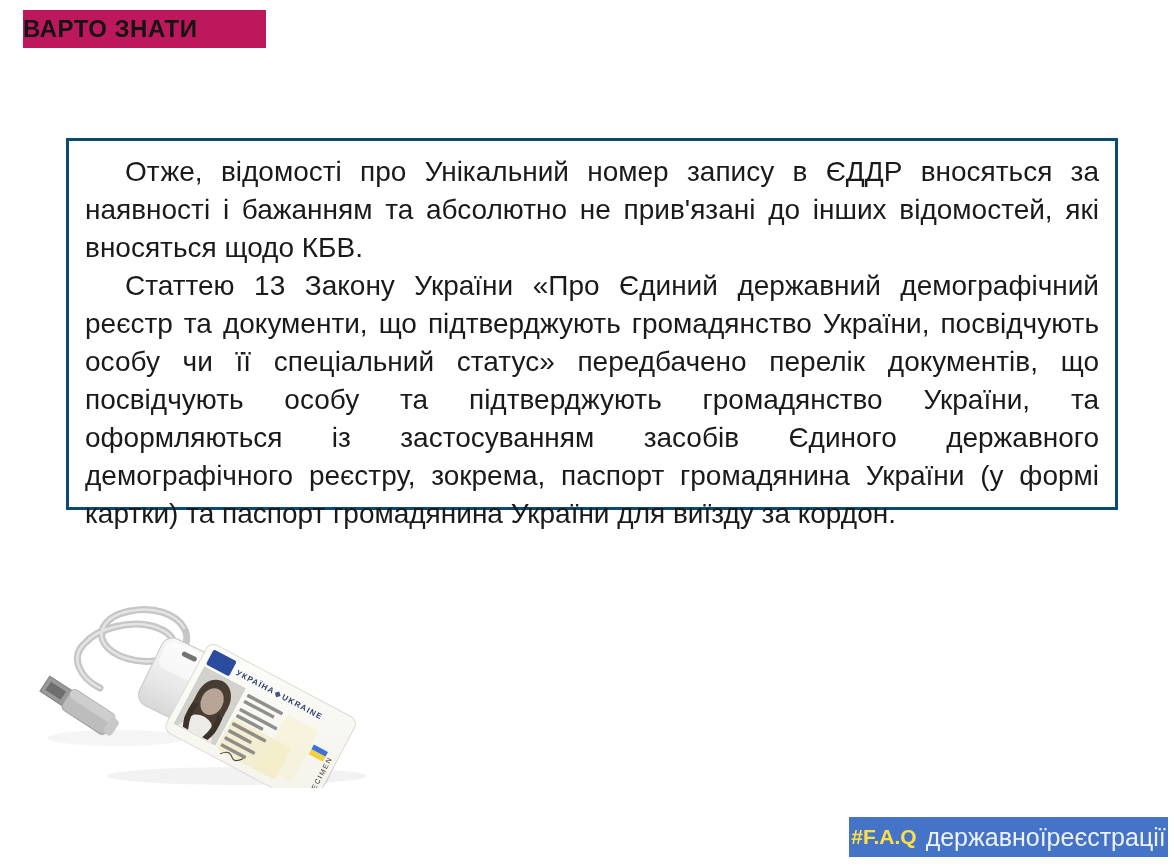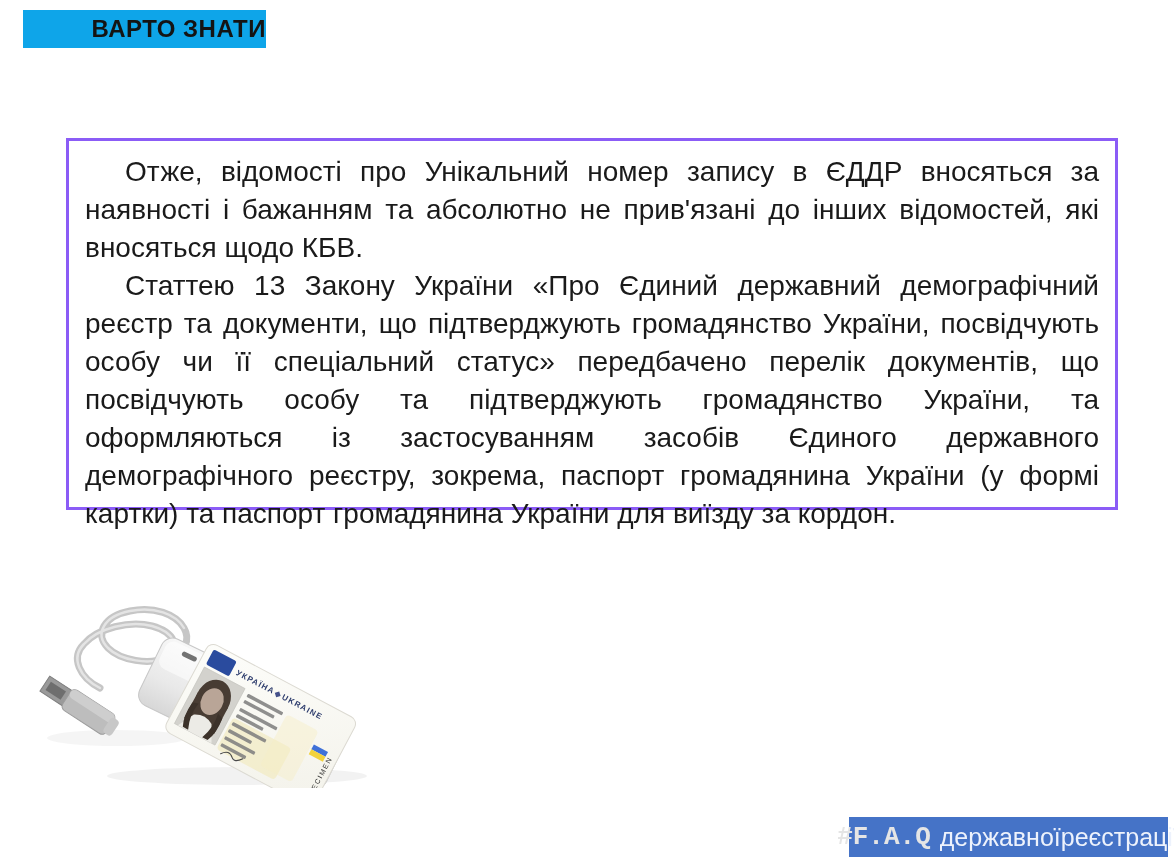--- a/index.html
+++ b/index.html
@@ -6,50 +6,50 @@
   .page{
     position:relative;
     width:1174px;height:868px;
     background:#ffffff;
     font-family:"Liberation Sans",sans-serif;
     overflow:hidden;
   }
   .header-badge{
     position:absolute;left:23px;top:10px;
     width:243px;height:38px;box-sizing:border-box;
-    background:#0ea5e9;
+    background:#be185d;
     color:#141414;
     font-weight:bold;font-size:24px;letter-spacing:0.5px;
-    line-height:38px;padding-left:14px;text-align:right;
+    line-height:38px;
   }
   .info-box{
     position:absolute;left:66px;top:138px;
     width:1052px;height:372px;box-sizing:border-box;
-    border:3px solid #8b5cf6;
+    border:3px solid #0c4a6e;
     background:#ffffff;
     padding:12px 16px 0 16px;
     color:#1a1a1a;
     font-size:28px;line-height:38px;
     text-align:justify;
   }
   .info-box p{margin:0;text-indent:40px;}
   .illustration{
     position:absolute;left:12px;top:588px;
     width:385px;height:200px;
   }
   .footer-badge{
     position:absolute;left:849px;top:817px;
     width:319px;height:40px;box-sizing:border-box;
     background:#4573C7;
     display:flex;align-items:center;justify-content:center;
     white-space:nowrap;
   }
   .footer-badge .hashtag{
-    font-family:Liberation Mono, monospace;
-    font-weight:bold;font-size:26px;color:#e5e5e5;
+    font-family:Liberation Sans, sans-serif;
+    font-weight:bold;font-size:21px;color:#fde047;
   }
   .footer-badge .label{
     font-family:"Liberation Sans",sans-serif;
     font-weight:400;font-size:25px;color:#edf2fc;
     margin-left:9px;
   }
 </style>
 </head>
 <body>
 

